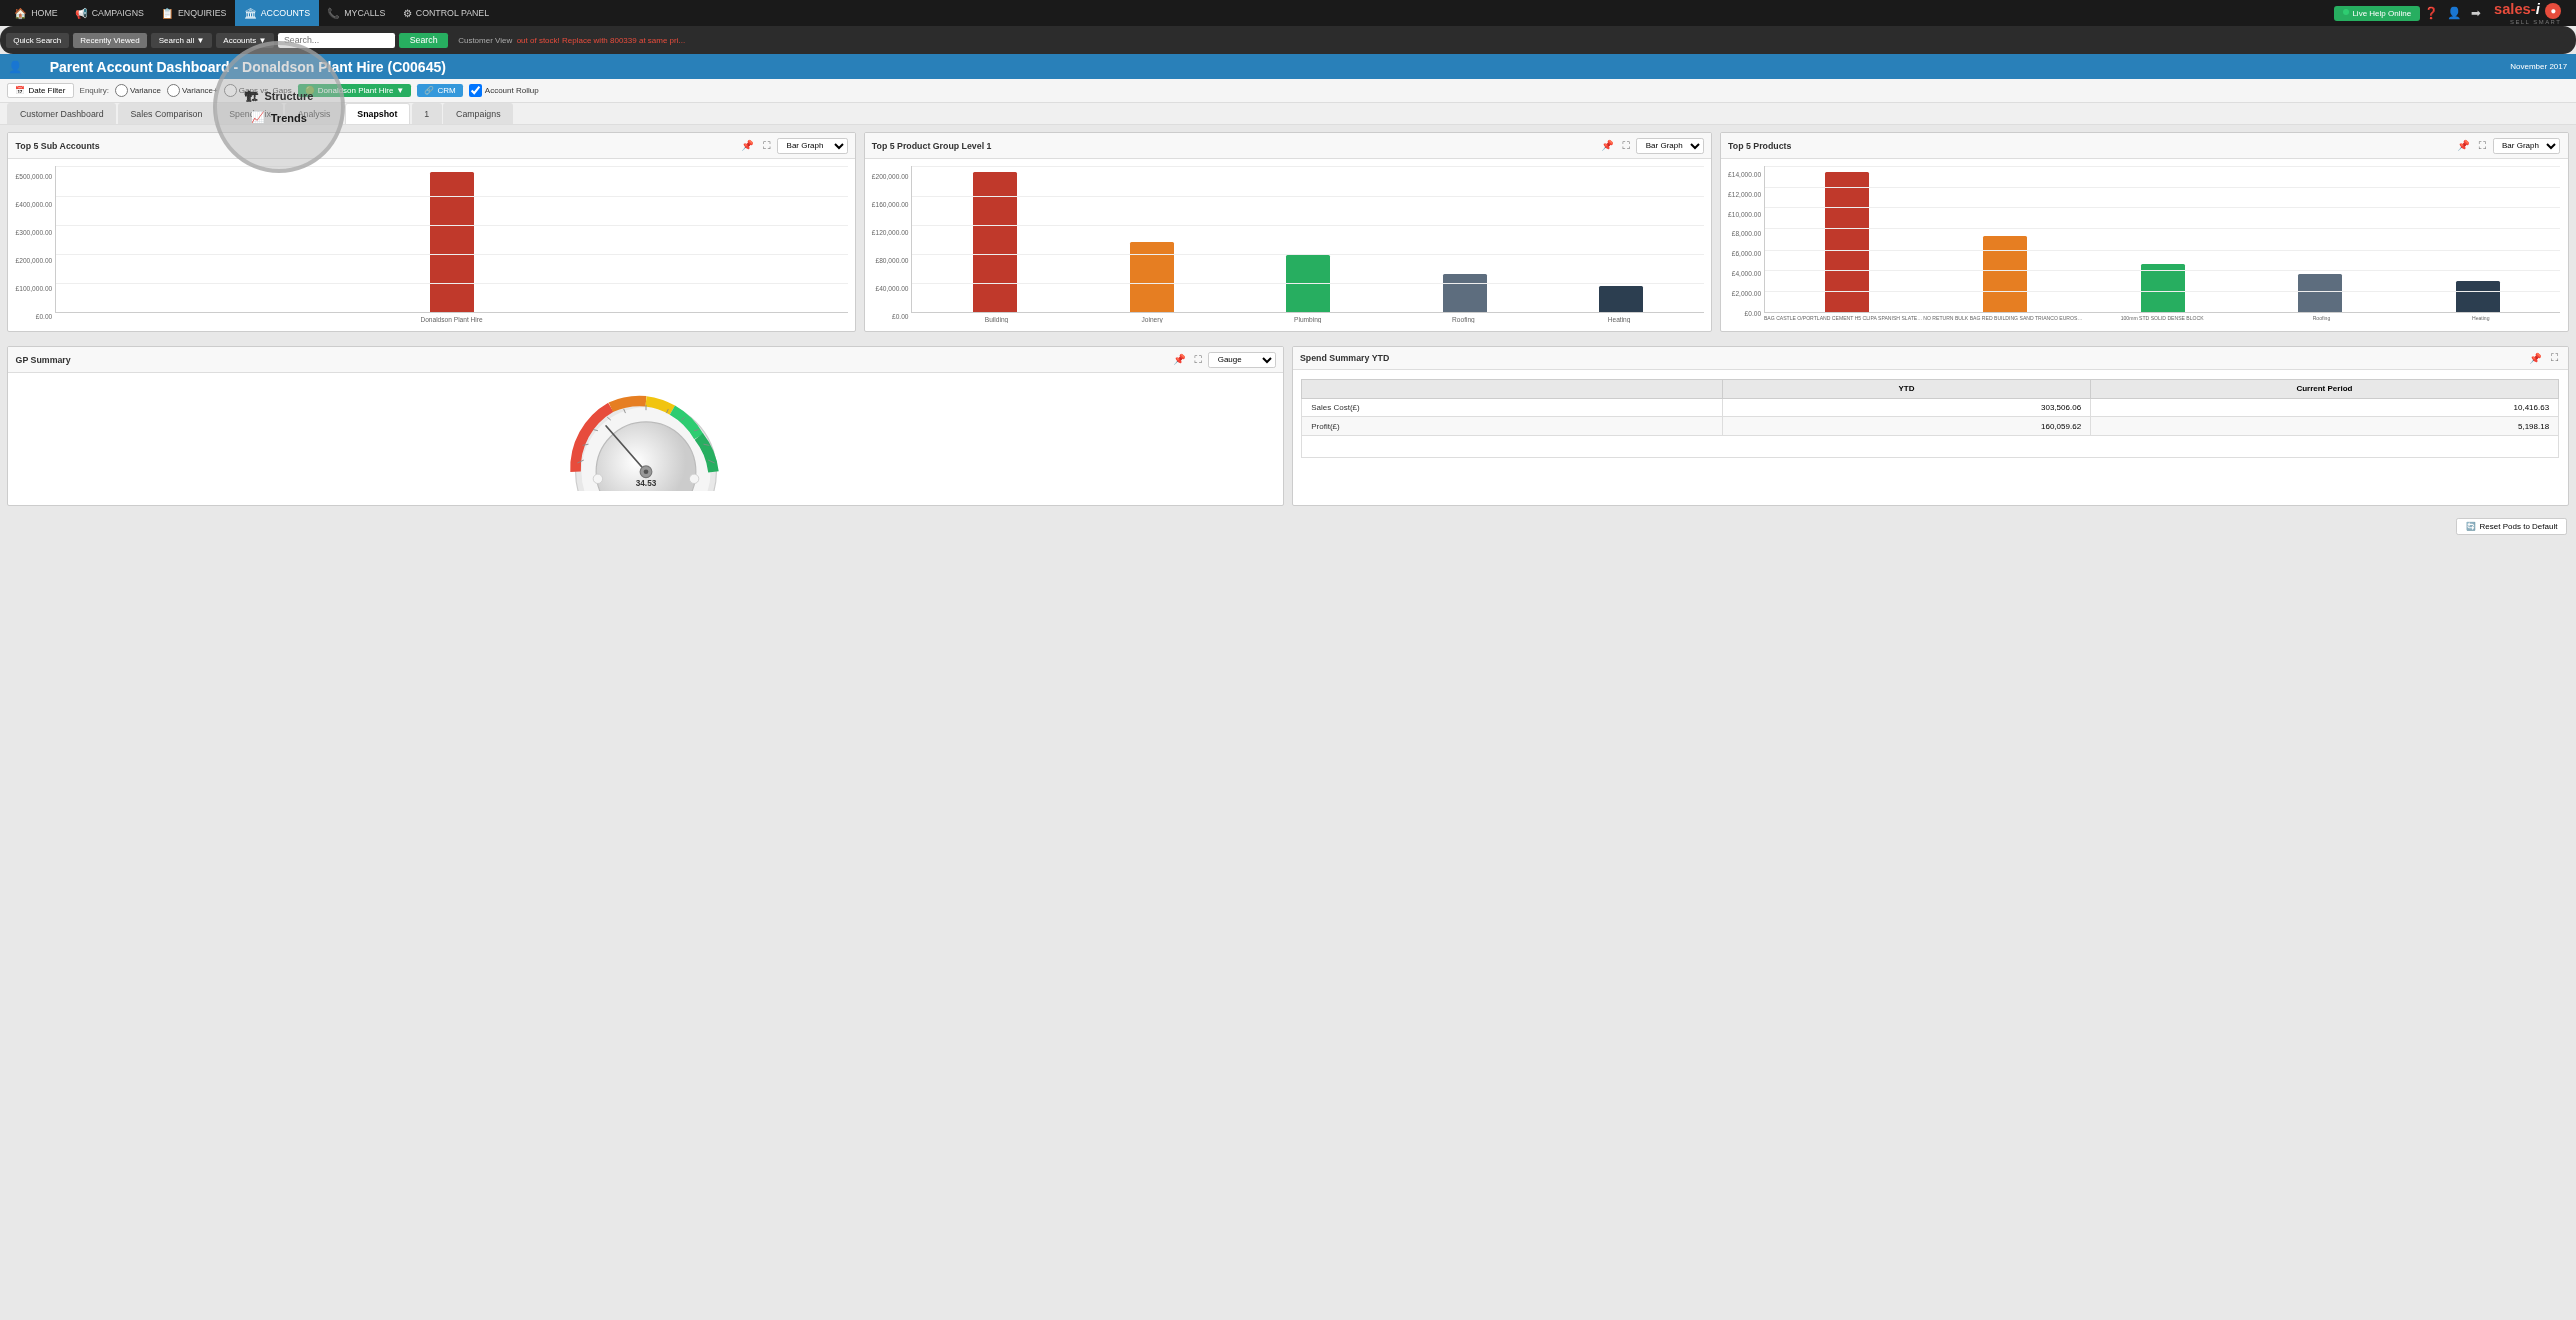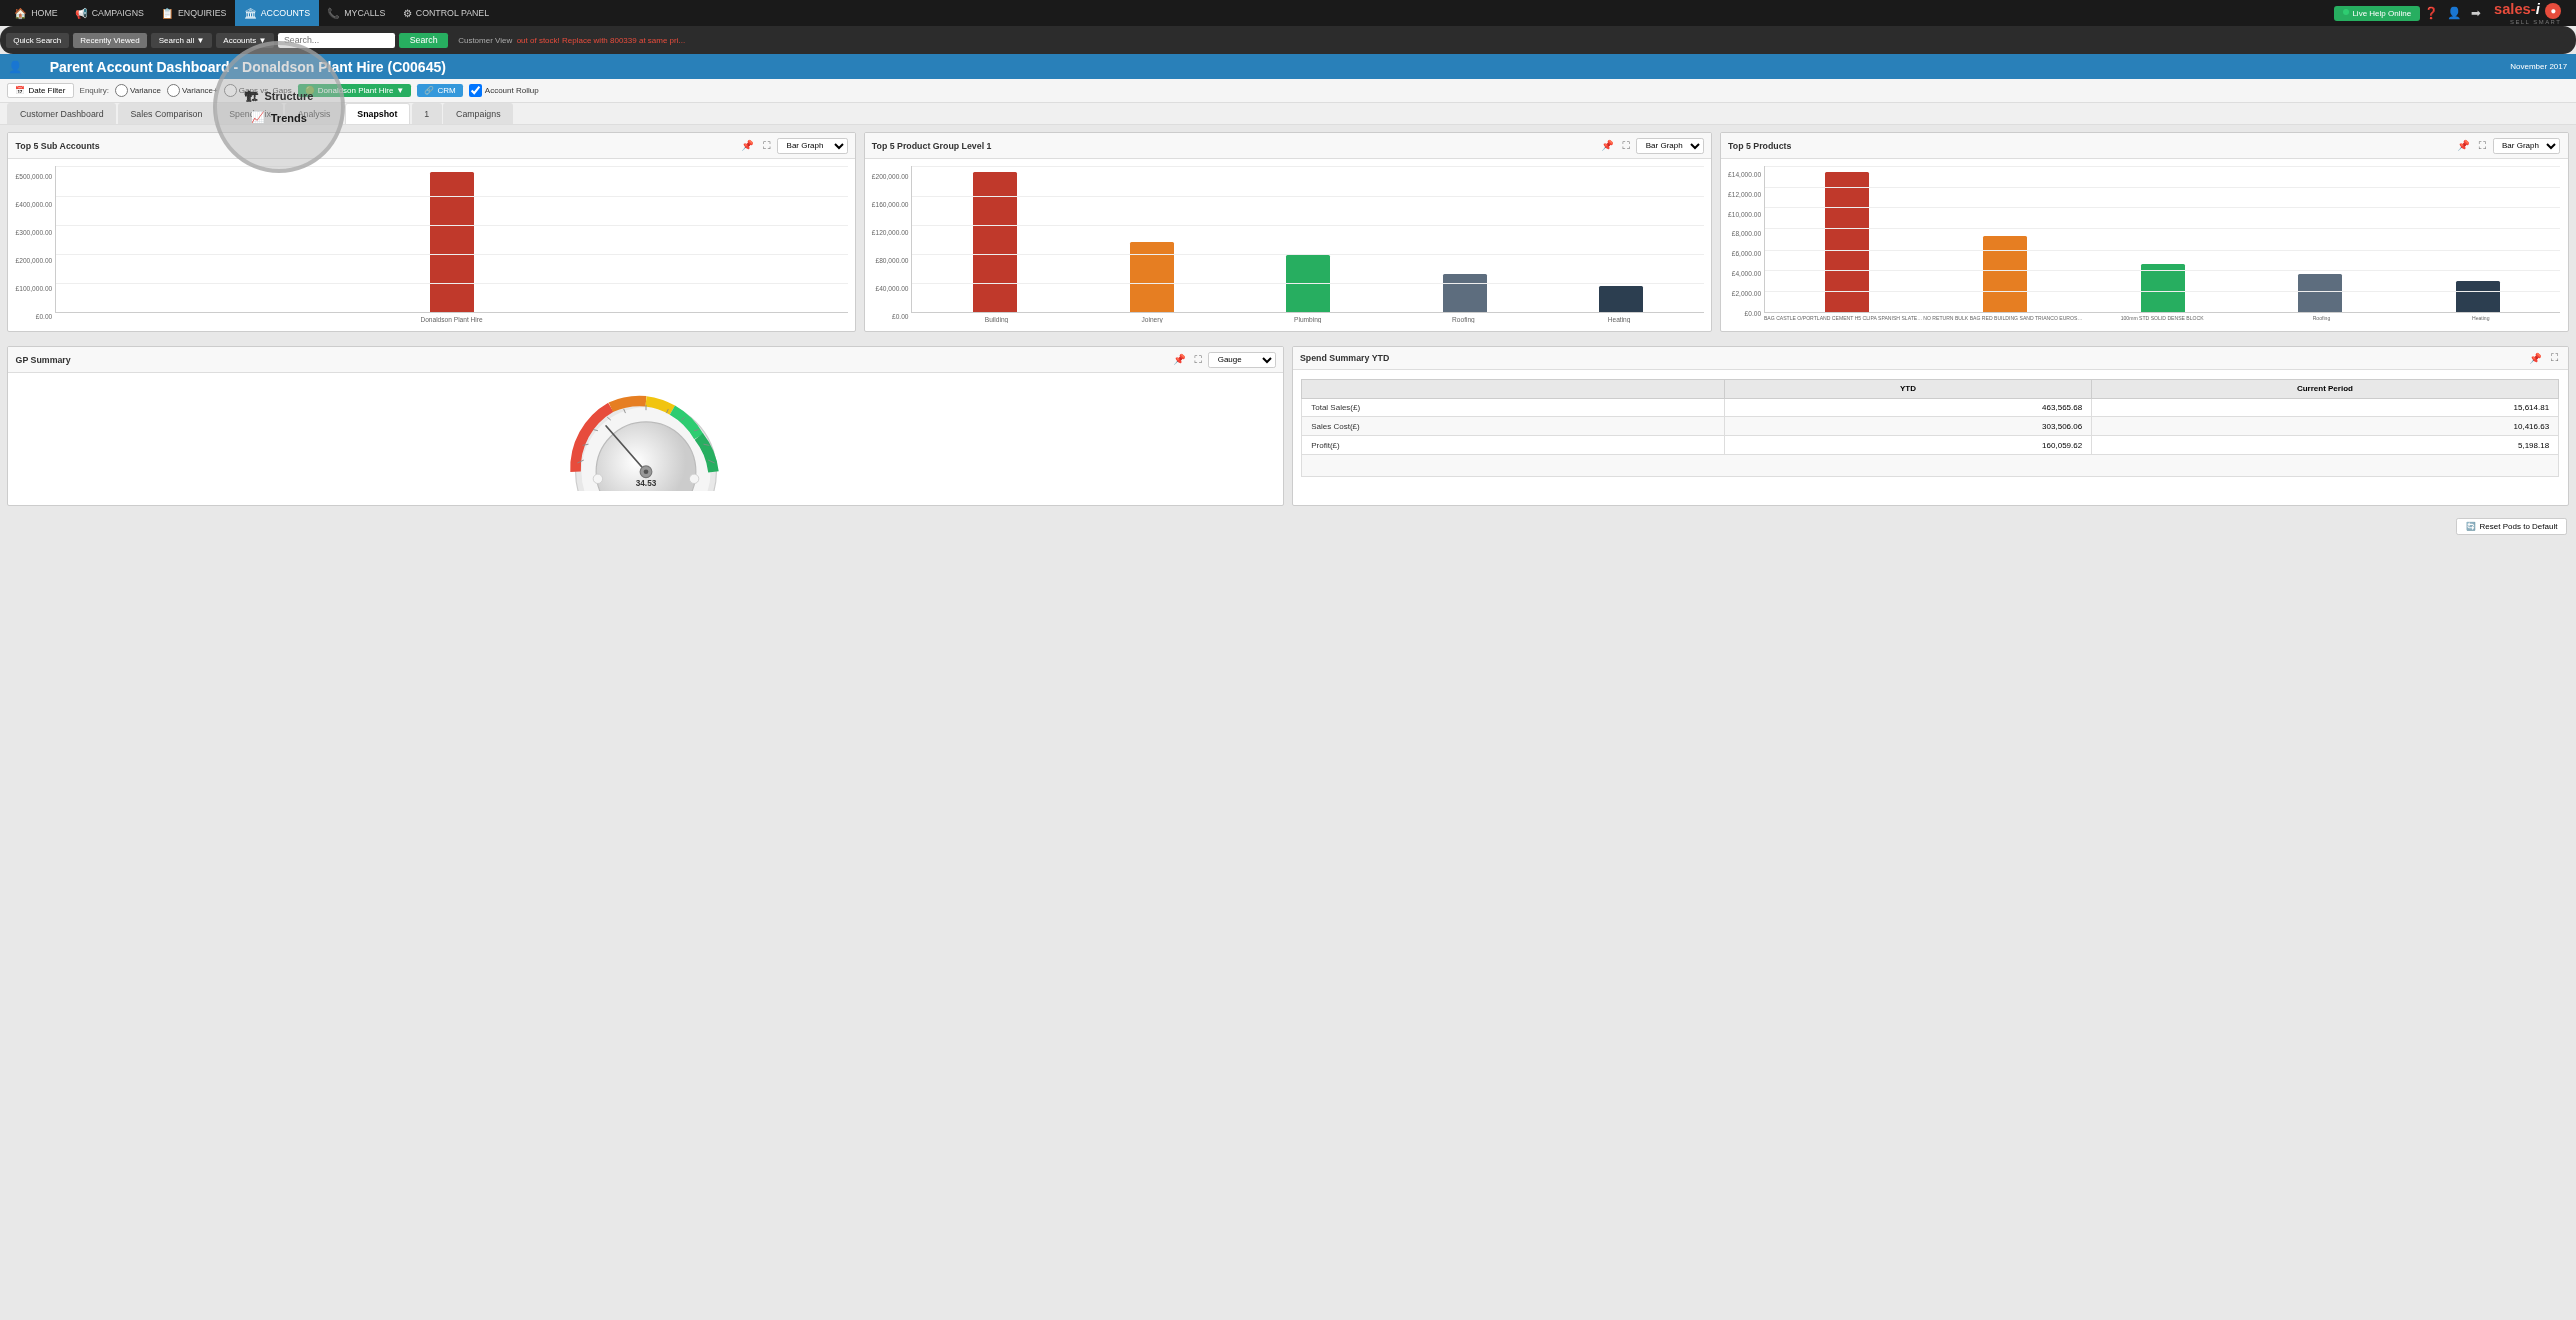--- a/index.html
+++ b/index.html
@@ -596,25 +596,20 @@
       <table class="spend-table">
         <thead>
           <tr>
             <th></th>
             <th>YTD</th>
             <th>Current Period</th>
           </tr>
         </thead>
         <tbody>
           <tr>
-            <td>Total Sales(£)</td>
-            <td>463,565.68</td>
-            <td>15,614.81</td>
-          </tr>
-          <tr>
             <td>Sales Cost(£)</td>
             <td>303,506.06</td>
             <td>10,416.63</td>
           </tr>
           <tr>
             <td>Profit(£)</td>
             <td>160,059.62</td>
             <td>5,198.18</td>
           </tr>
           <tr>

